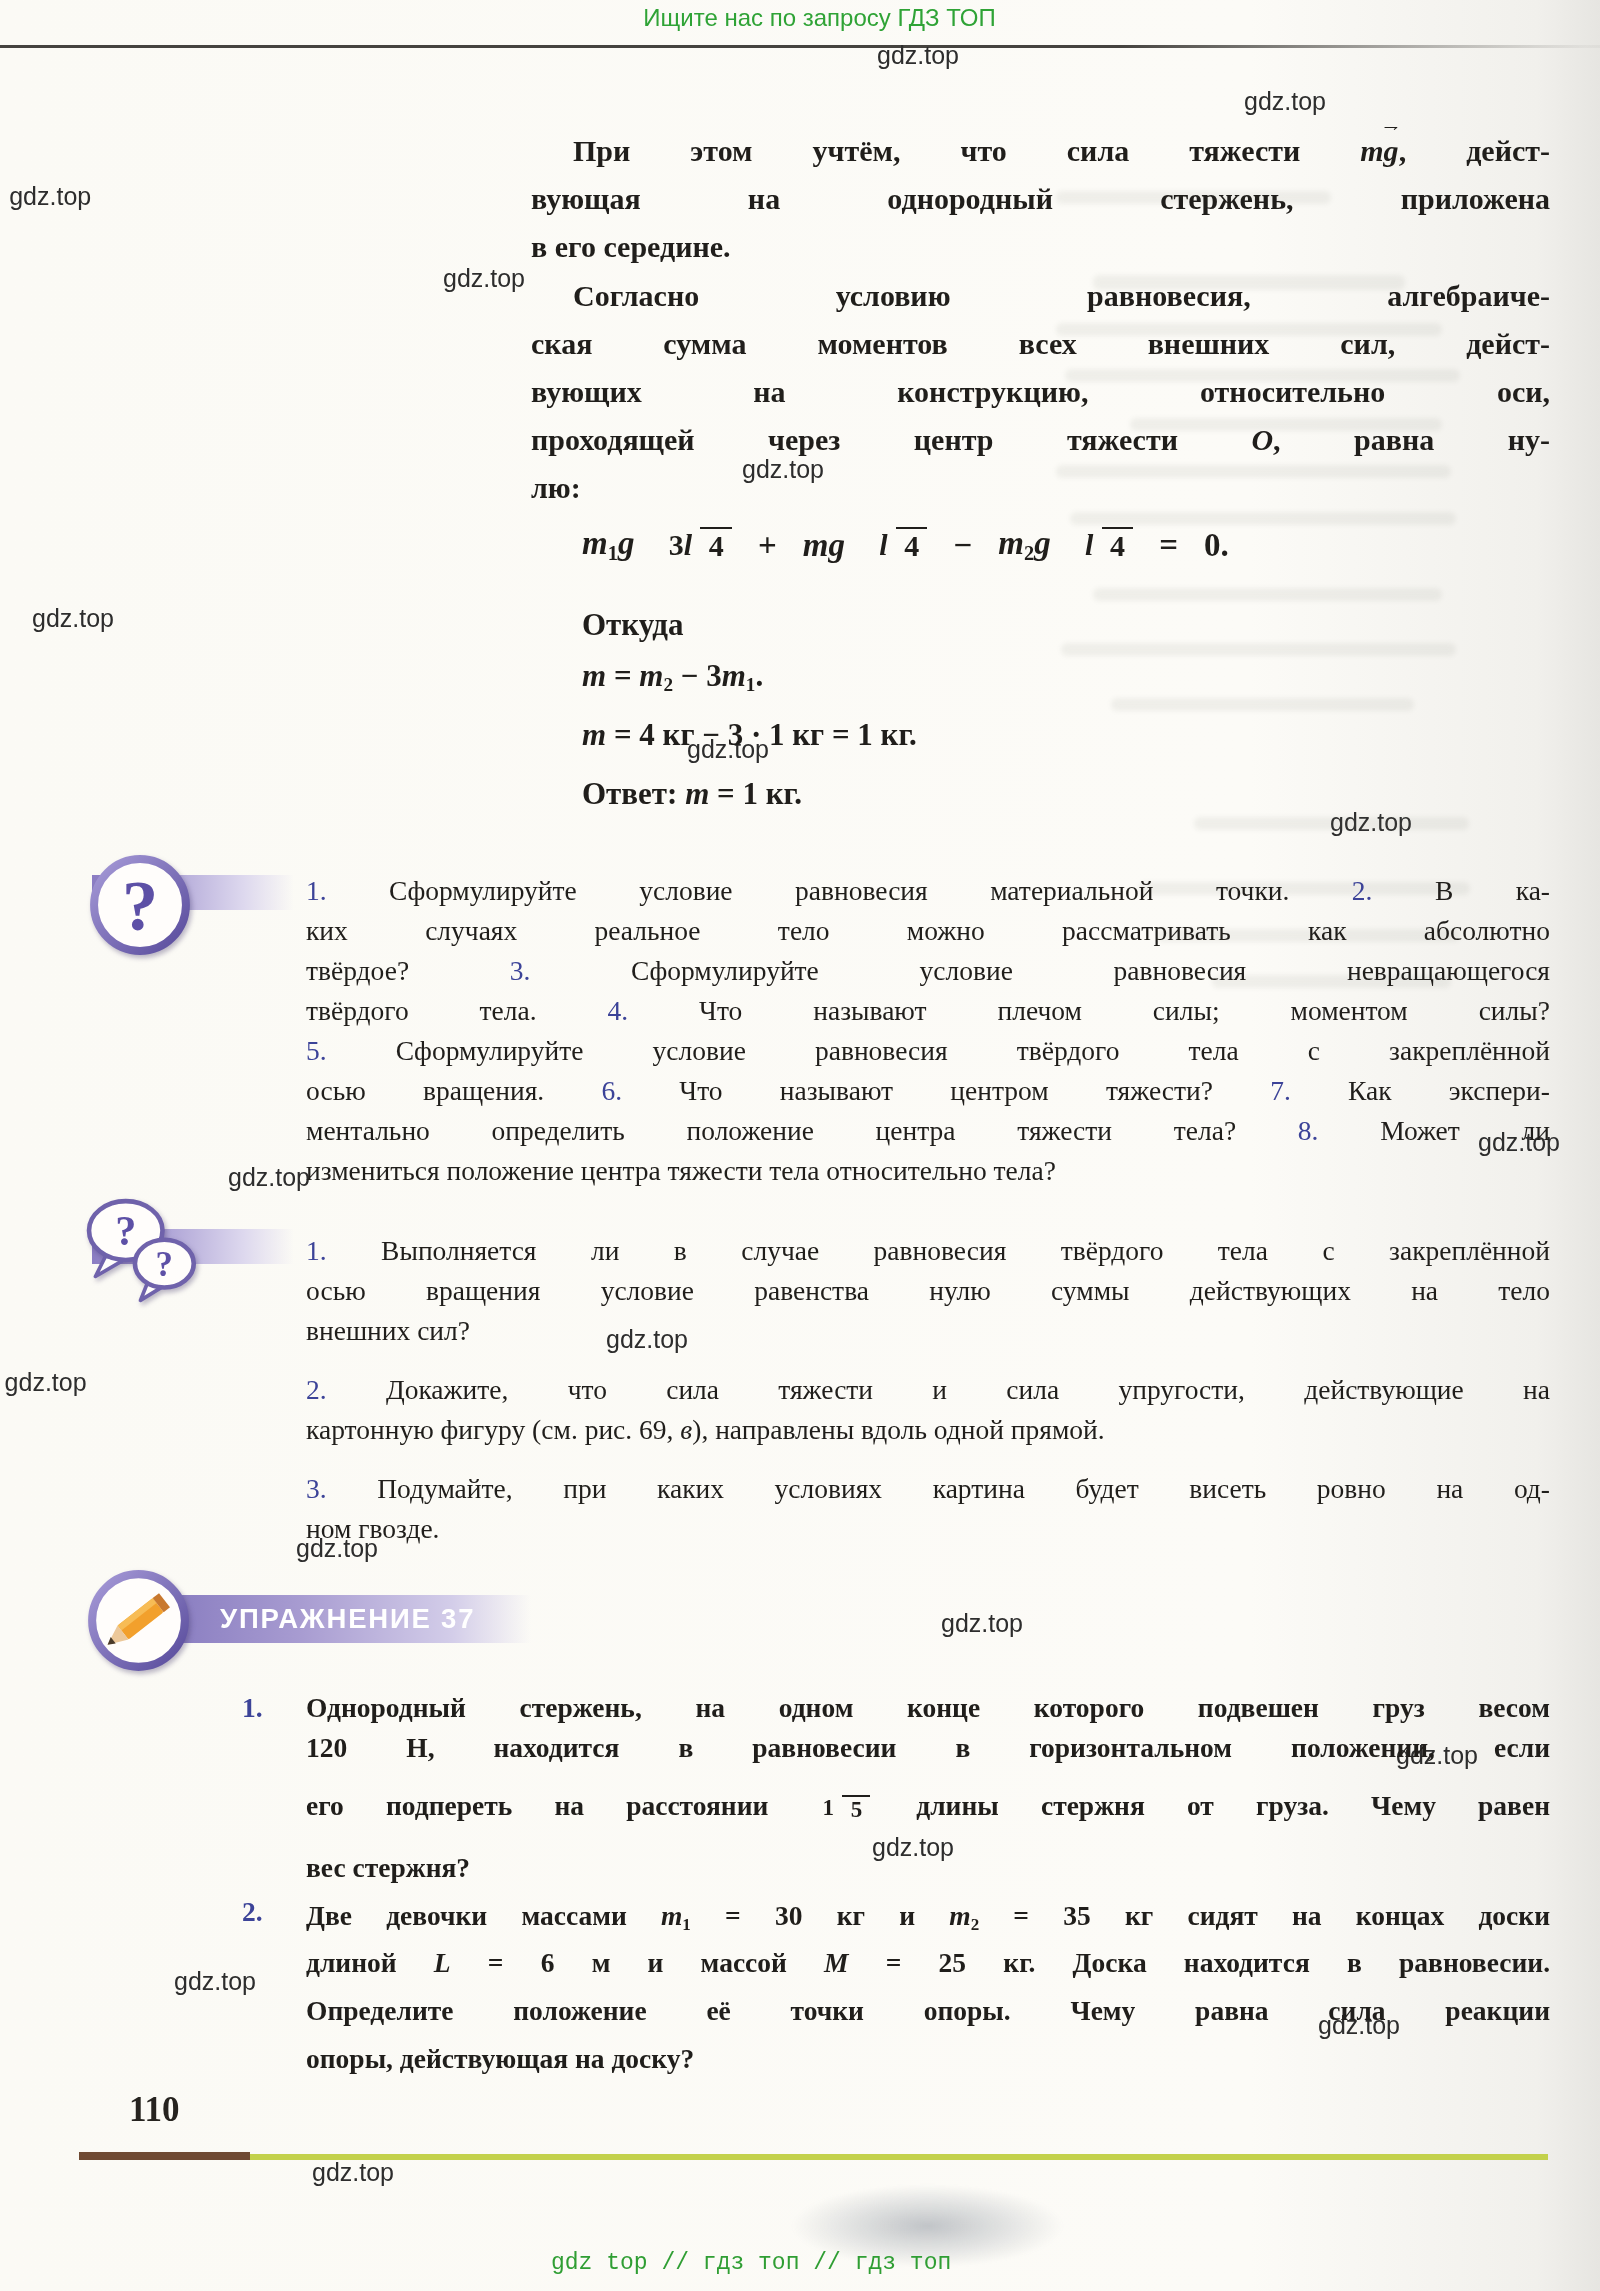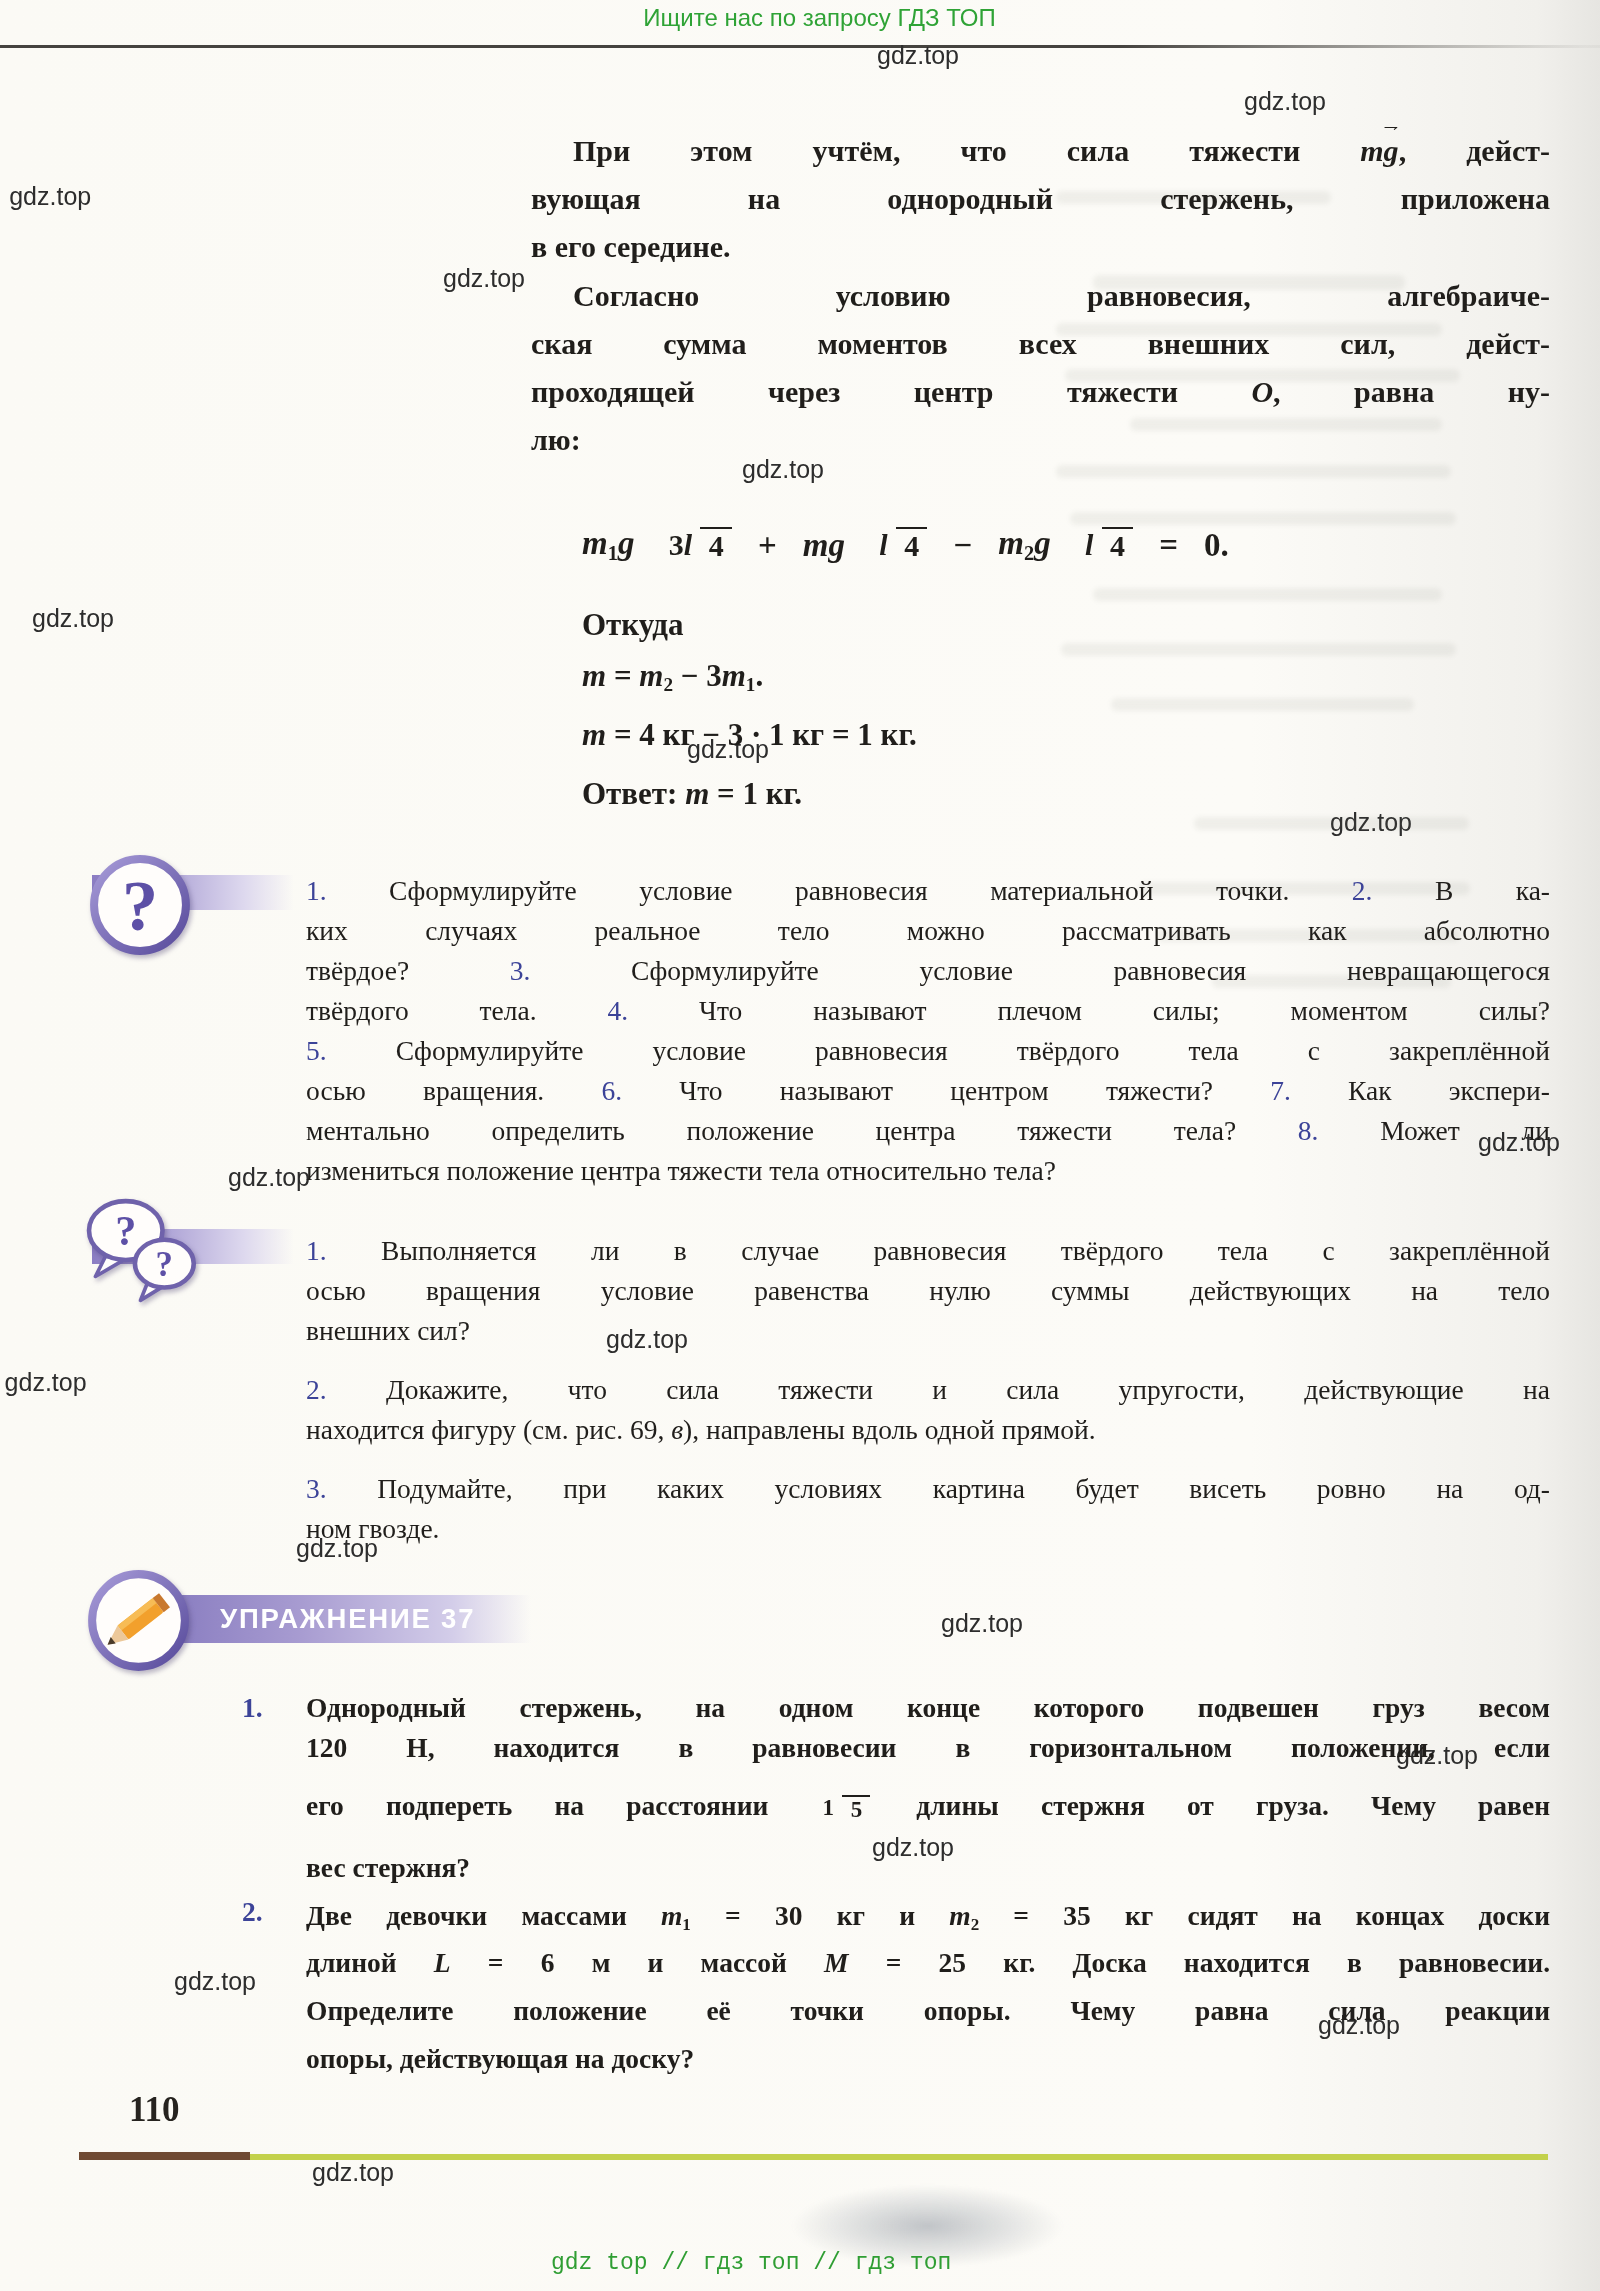--- a/index.html
+++ b/index.html
@@ -111,20 +111,21 @@
 
   <div class="para" style="top:127px">
     <div class="tl"><span class="ind"></span><span>При этом учтём, что сила тяжести </span><span class="vec"><span class="mi">mg</span><span class="arr">→</span></span><span>, дейст-</span></div>
     <div class="tl">вующая на однородный стержень, приложена</div>
     <div class="tl last">в его середине.</div>
   </div>
 
   <div class="para" style="top:272px">
     <div class="tl"><span class="ind"></span><span>Согласно условию равновесия, алгебраиче-</span></div>
     <div class="tl">ская сумма моментов всех внешних сил, дейст-</div>
+    <div class="tl">вующих на конструкцию, относительно оси,</div>
     <div class="tl"><span>проходящей через центр тяжести </span><span class="mi">O</span><span>, равна ну-</span></div>
     <div class="tl last">лю:</div>
   </div>
 
   <div class="formula">
     <span><span class="mi">m</span><span class="sb">1</span><span class="mi">g</span></span>
     <span class="frac">
         <span class="fn"><span>3</span><span class="mi">l</span></span>
         <span class="fd">4</span>
       </span>
@@ -186,21 +187,21 @@
     </svg>
   </div>
 
   <div class="qblock" style="top:1231px">
     <div class="tl"><span class="qn">1.</span><span> Выполняется ли в случае равновесия твёрдого тела с закреплённой</span></div>
     <div class="tl">осью вращения условие равенства нулю суммы действующих на тело</div>
     <div class="tl last">внешних сил?</div>
   </div>
   <div class="qblock" style="top:1370px">
     <div class="tl"><span class="qn">2.</span><span> Докажите, что сила тяжести и сила упругости, действующие на</span></div>
-    <div class="tl last"><span>находится фигуру (см. рис. 69, </span><span class="mi">в</span><span>), направлены вдоль одной прямой.</span></div>
+    <div class="tl last"><span>картонную фигуру (см. рис. 69, </span><span class="mi">в</span><span>), направлены вдоль одной прямой.</span></div>
   </div>
   <div class="qblock" style="top:1469px">
     <div class="tl"><span class="qn">3.</span><span> Подумайте, при каких условиях картина будет висеть ровно на од-</span></div>
     <div class="tl last">ном гвозде.</div>
   </div>
 
   <div class="exbar">
     <div class="extitle">УПРАЖНЕНИЕ  37</div>
   </div>
   <div class="icon-wrap" style="left:85px;top:1567px;width:107px;height:107px">

